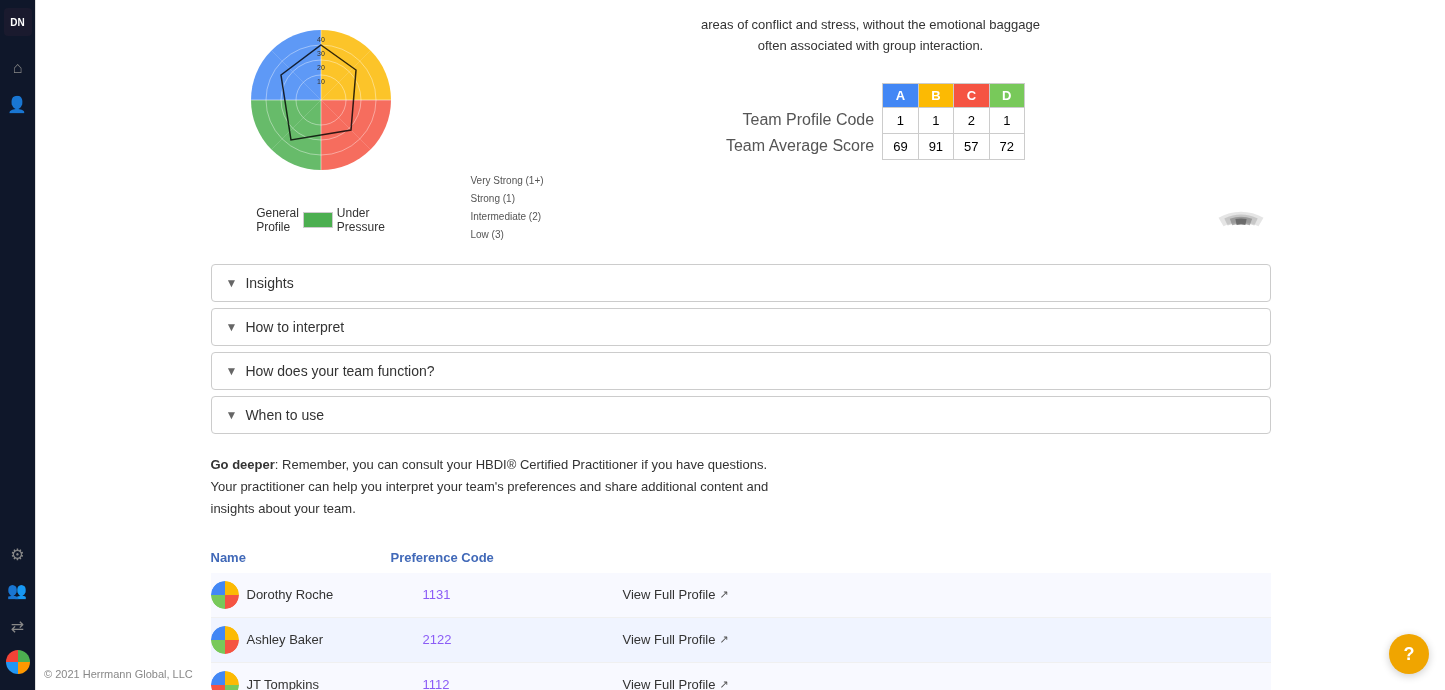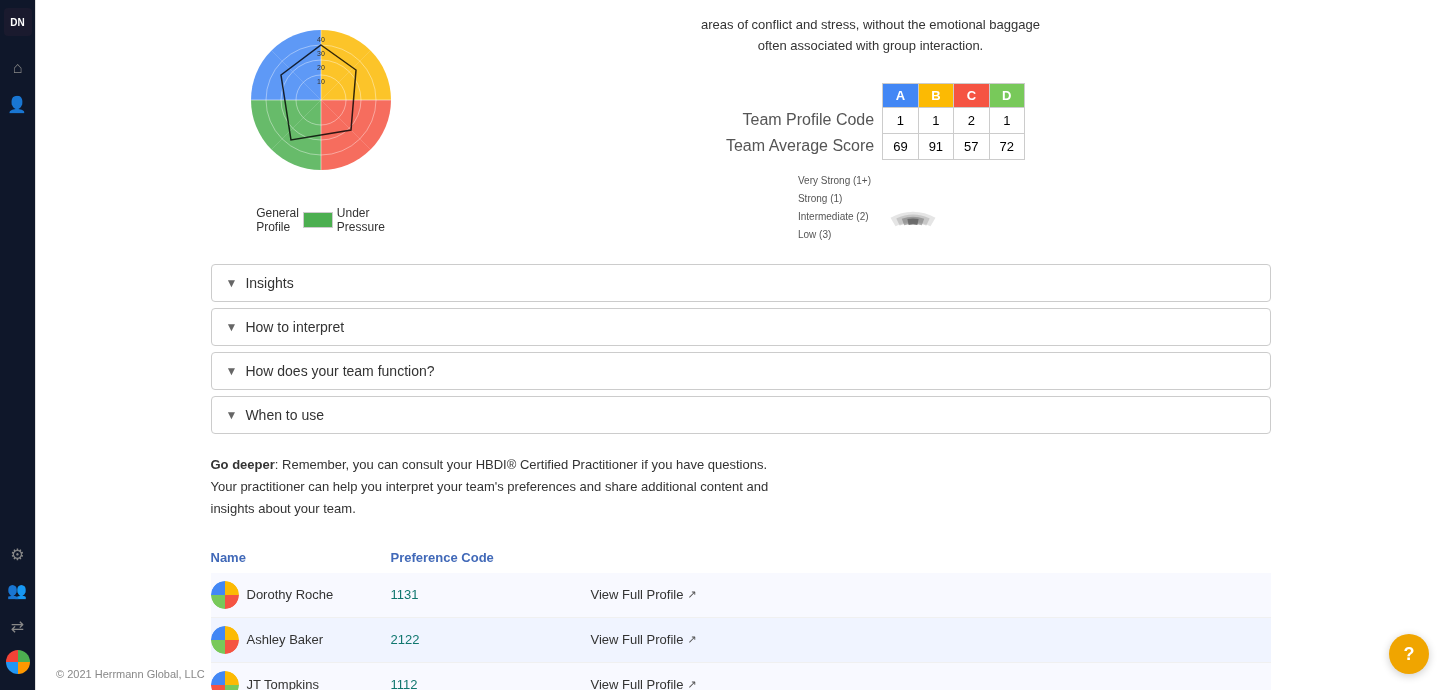--- a/index.html
+++ b/index.html
@@ -174,21 +174,21 @@
       font-size: 12px;
       white-space: nowrap;
     }
 
     
     .strength-legend {
       display: flex;
       align-items: flex-start;
       gap: 12px;
       margin-top: 8px;
-      justify-content: center;
+      justify-content: space-between;
     }
 
     .strength-labels {
       font-size: 10px;
       color: #555;
       line-height: 1.8;
     }
 
     .arc-svg {
       width: 60px;
@@ -279,21 +279,22 @@
       align-items: center;
       gap: 8px;
       width: 180px;
       font-size: 13px;
       color: #333;
     }
 
     .team-pref-code {
       width: 200px;
       font-size: 13px;
-      color: #0f766e;
+      color: #8b5cf6;
+      margin-left: 32px;
     }
 
     .view-profile-link {
       font-size: 13px;
       color: #333;
       display: flex;
       align-items: center;
       gap: 4px;
       cursor: pointer;
       text-decoration: none;
@@ -303,21 +304,21 @@
       font-size: 11px;
       color: #555;
     }
 
     
     .footer {
       font-size: 11px;
       color: #888;
       position: fixed;
       bottom: 10px;
-      left: 56px;
+      left: 44px;
     }
 
     
     .help-button {
       position: fixed;
       bottom: 16px;
       right: 16px;
       width: 40px;
       height: 40px;
       border-radius: 50%;

